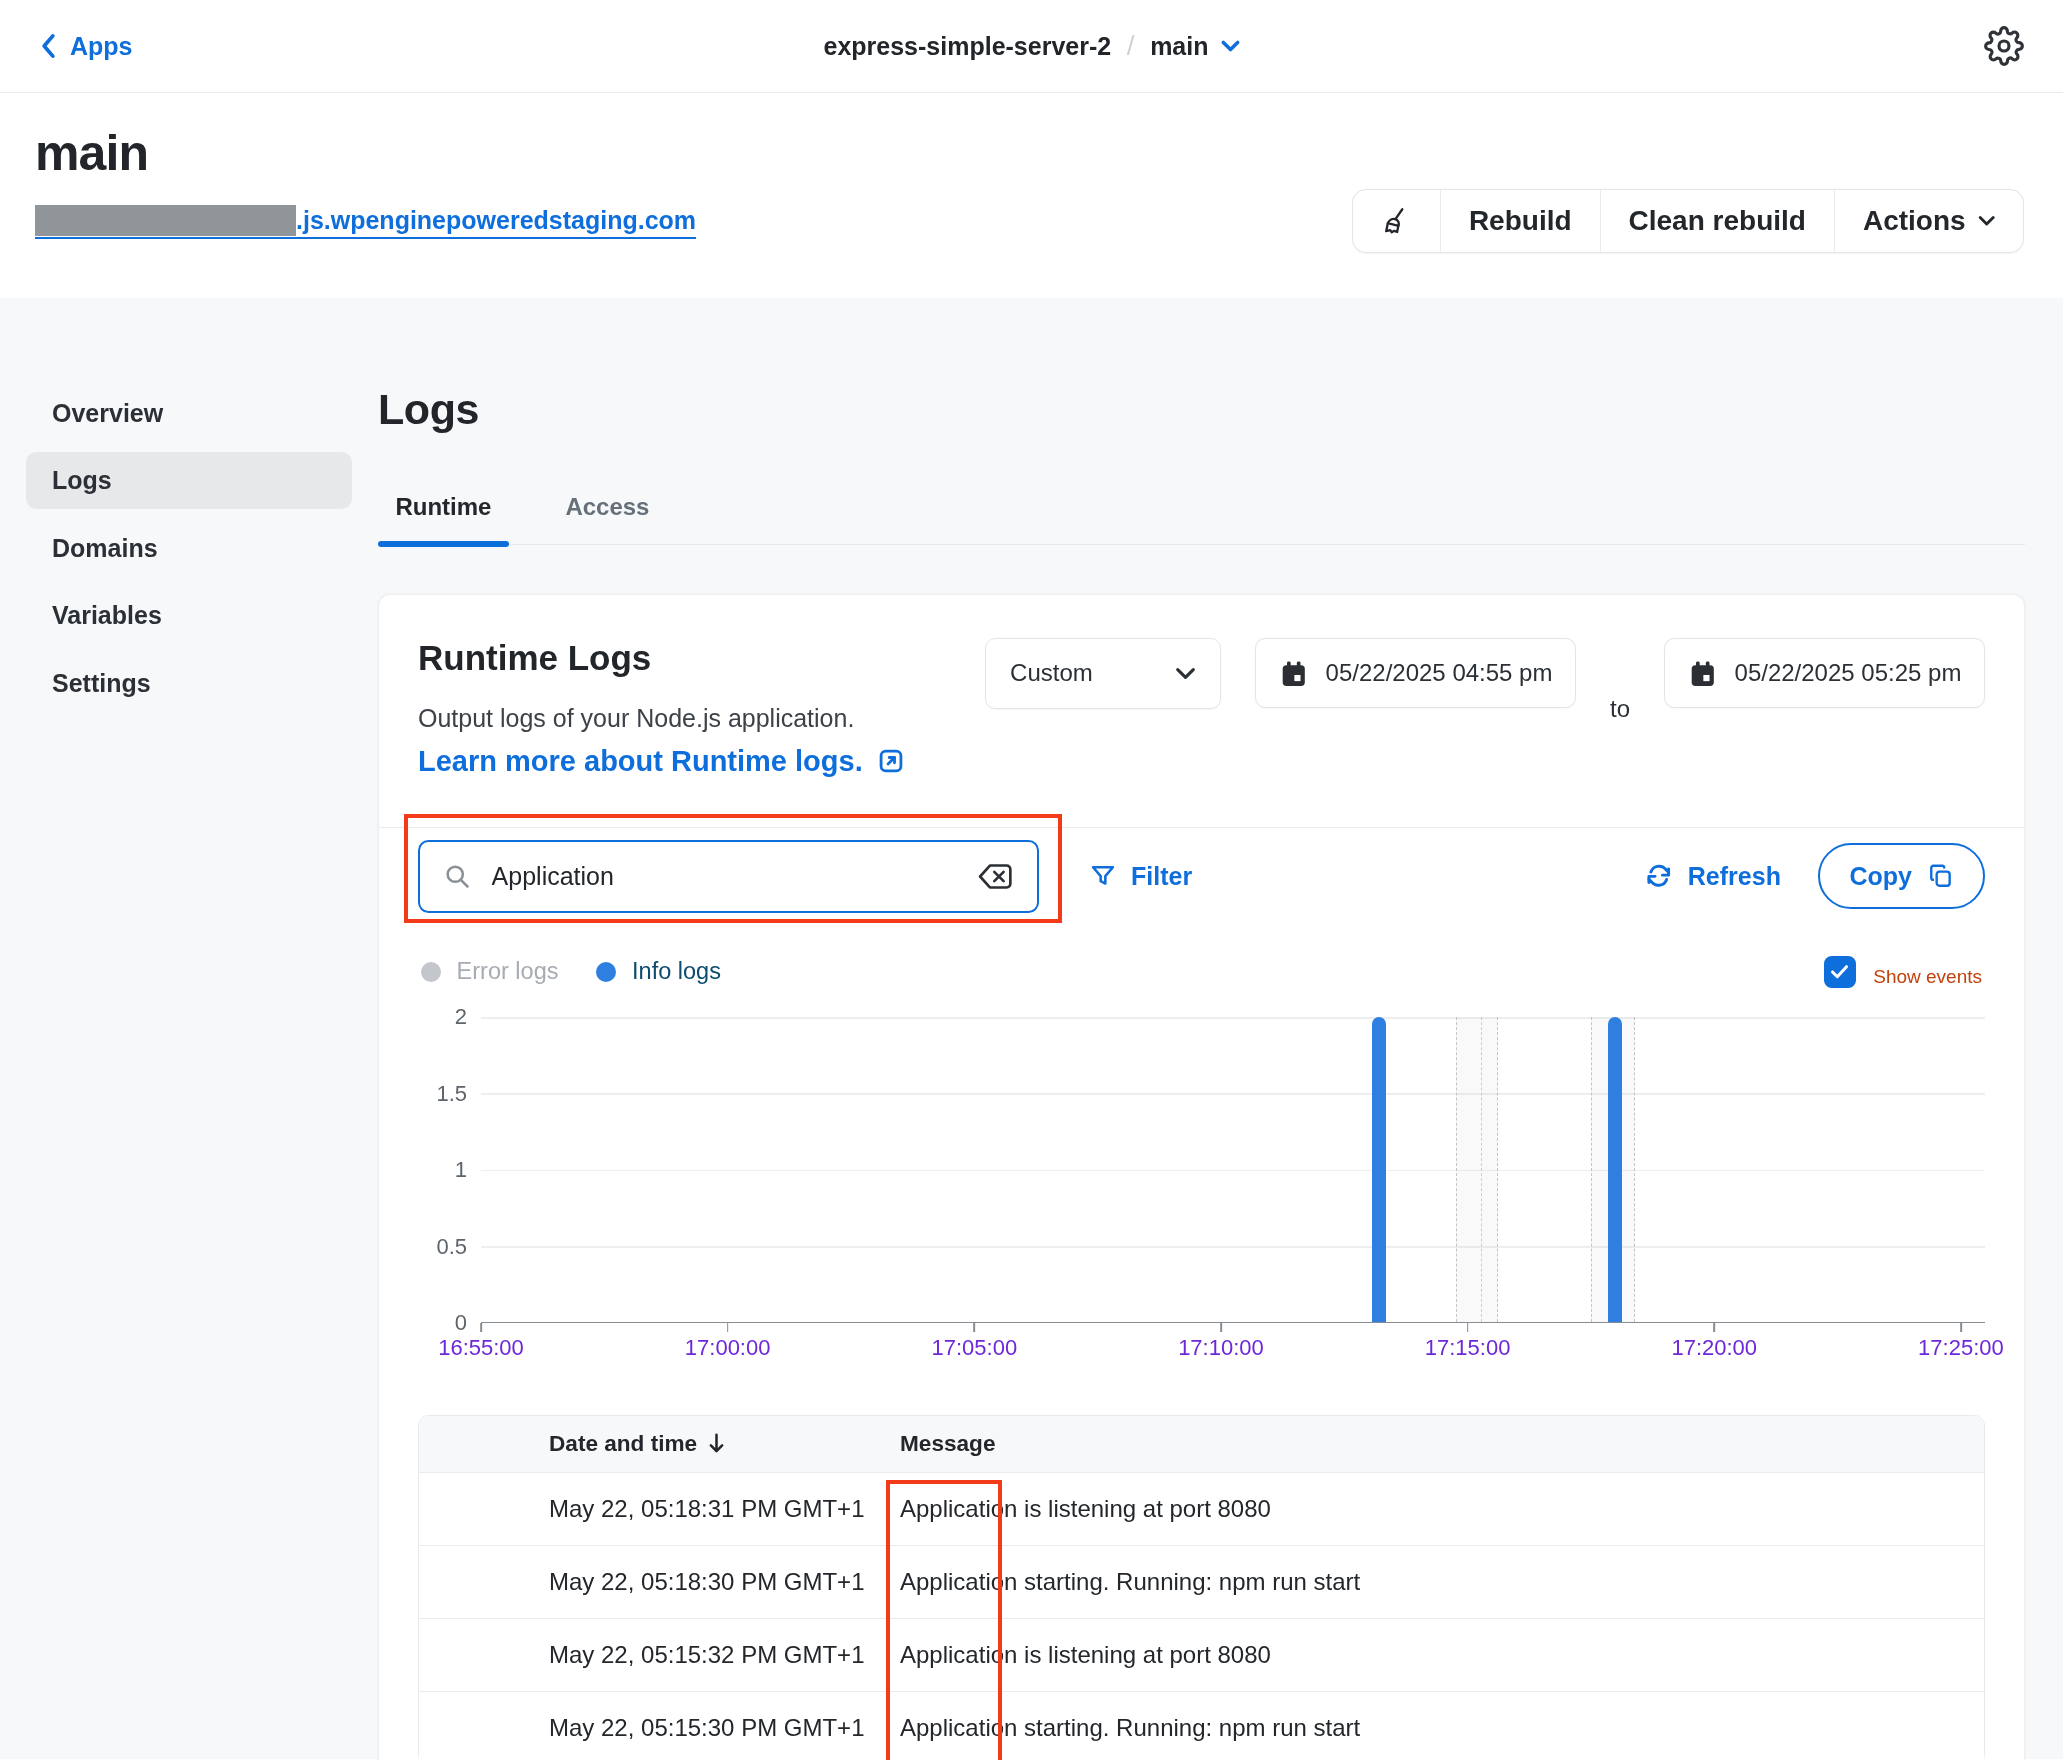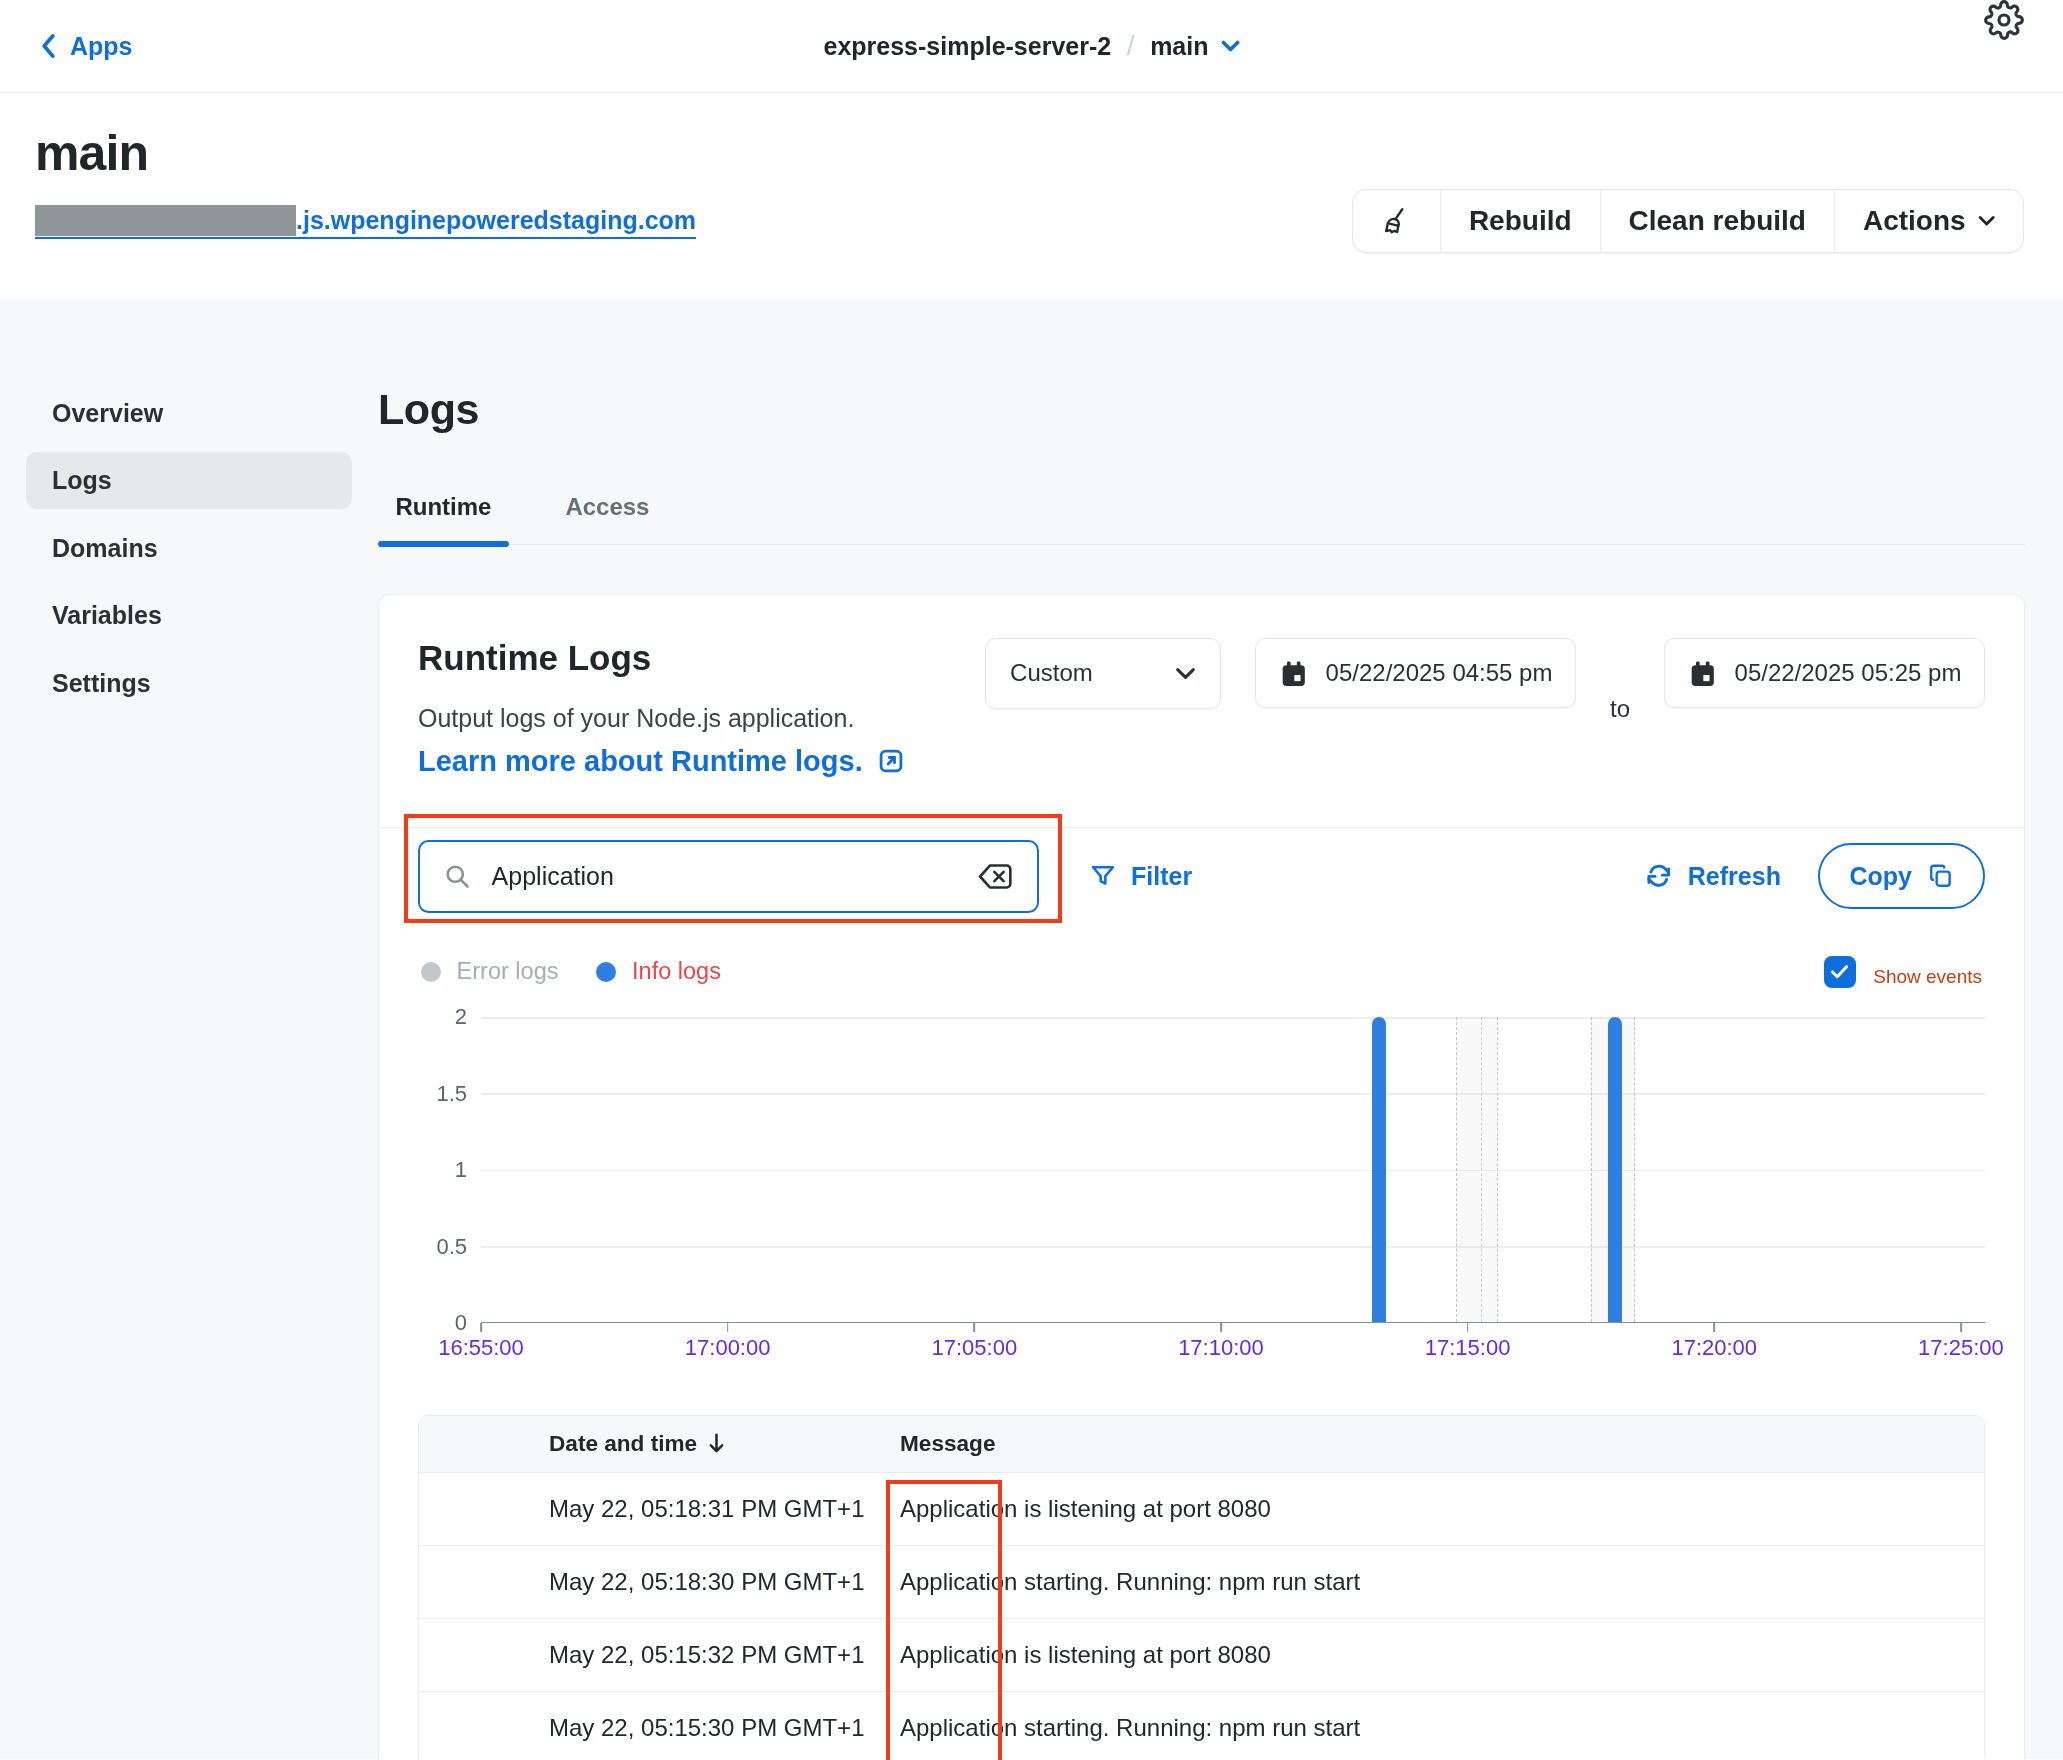--- a/index.html
+++ b/index.html
@@ -6,21 +6,21 @@
   html,body { width:2063px; height:1761px; overflow:hidden; background:#fff;
     font-family:"Liberation Sans", sans-serif; color:#22262a; }
   :root{
     --accent:#0e6edb; --bar:#2e7fe0; --annot:#f33b1a;
     --bg:#f7f8f9; --border:#e7eaee; --muted:#5c636a; --faint:#a6acb2;
   }
   svg{display:block}
 
   
   .topbar{position:relative; height:93px; background:#fff; border-bottom:1.7px solid #ececee;
-    display:flex; padding:0 39px;}
+    display:flex; align-items:center; padding:0 39px;}
   .back-link{display:flex; align-items:center; gap:12px; color:var(--accent);
     font-size:25px; font-weight:bold; cursor:pointer;}
   .crumb{position:absolute; left:50%; top:50%; transform:translate(-50%,-50%);
     display:flex; align-items:center; gap:15.6px; font-size:25px; font-weight:bold;}
   .crumb .slash{color:#cdd2d7; font-weight:normal; font-size:28px;}
   .crumb .env{display:flex; align-items:center; gap:12px; cursor:pointer;}
   .topbar .gear{margin-left:auto; cursor:pointer;}
 
   
   .page-head{position:relative; height:205px; background:#fff; padding:31px 39px 0 35px;}
@@ -85,21 +85,21 @@
   .copy-btn{display:flex; align-items:center; gap:15.6px; color:var(--accent); font-size:25px;
     font-weight:bold; border:2.6px solid var(--accent); border-radius:35px; height:66px;
     padding:0 29.5px; cursor:pointer; background:#fff;}
 
   
   .legend-row{display:flex; align-items:center; margin-top:43px; padding:0 42px;}
   .legend-item{display:flex; align-items:center; gap:15.6px; font-size:23.5px; cursor:pointer;}
   .dot{width:20px; height:20px; border-radius:50%;}
   .legend-error{color:var(--faint); margin-right:38px;}
   .legend-error .dot{background:#c3c7cb;}
-  .legend-info{color:#ef4444;align-items:center;}
+  .legend-info{color:#0c4a6e;align-items:center;}
   .legend-info .dot{background:var(--bar);}
   .show-events{margin-left:auto; display:flex; align-items:flex-end; gap:17.4px; font-size:19px;
     color:#c2410c; cursor:pointer;}
   .checkbox{width:32px; height:32px; border-radius:7.8px; background:var(--accent);
     display:flex; align-items:center; justify-content:center;}
 
   
   .chart{display:flex; margin-top:29.5px; padding:0 39px;}
   .y-axis{width:63px; flex:none; position:relative; height:306px;}
   .y-axis span{position:absolute; right:14px; transform:translateY(-50%); font-size:22px; color:#5d646b;}

